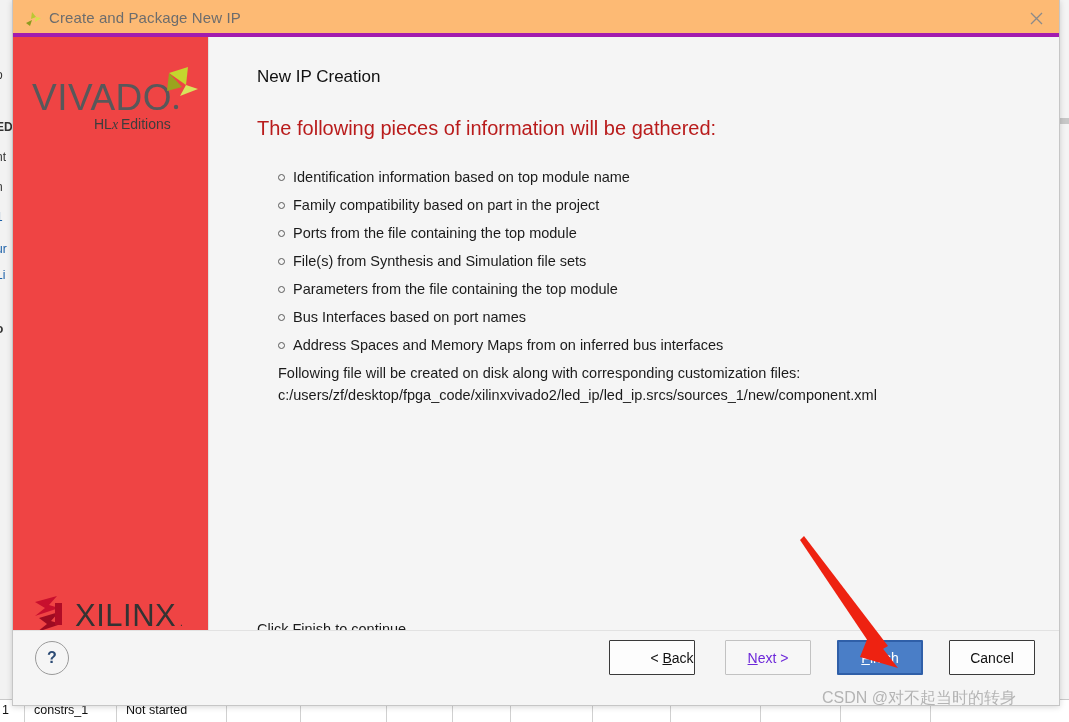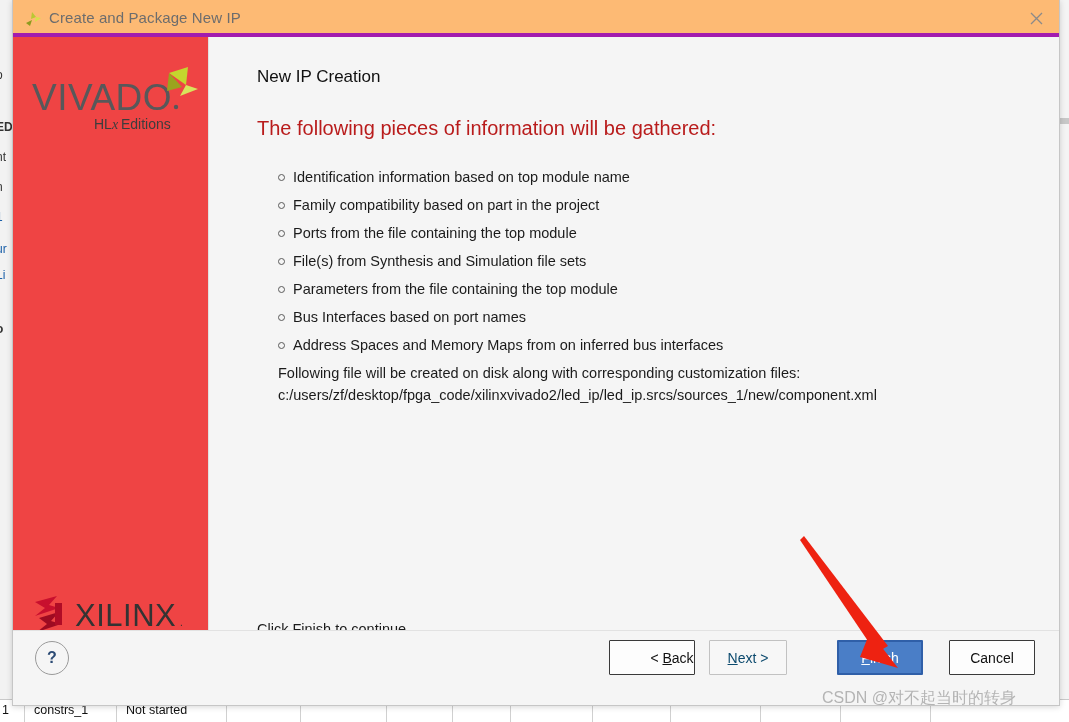--- a/index.html
+++ b/index.html
@@ -171,21 +171,21 @@
     background: #fdfdfd;
     border: 1px solid #3a3a3a;
     font-size: 14px; color: #111;
     font-family: "Liberation Sans", sans-serif;
     display: flex; align-items: center; justify-content: center;
     box-sizing: border-box; cursor: default;
     border-radius: 1px;
   }
   .btn u { text-decoration: underline; }
   .btn-back   { left: 596px; width: 86px; padding-left: 40px; }
-  .btn-next   { left: 696px; width: 78px; border-color: #c2c2c2; color: #0c4a6e; background: #f7f7f7; }
+  .btn-next   { left: 712px; width: 86px; border-color: #c2c2c2; color: #6d28d9; background: #f7f7f7; }
   .btn-finish {
     left: 824px; width: 86px;
     background: #4a7ec7; border: 2px solid #2f5fa8; color: #ffffff;
   }
   .btn-cancel { left: 936px; width: 86px; }
 
   
   .arrow-svg {
     position: absolute; left: 780px; top: 528px;
     width: 140px; height: 145px; pointer-events: none;

